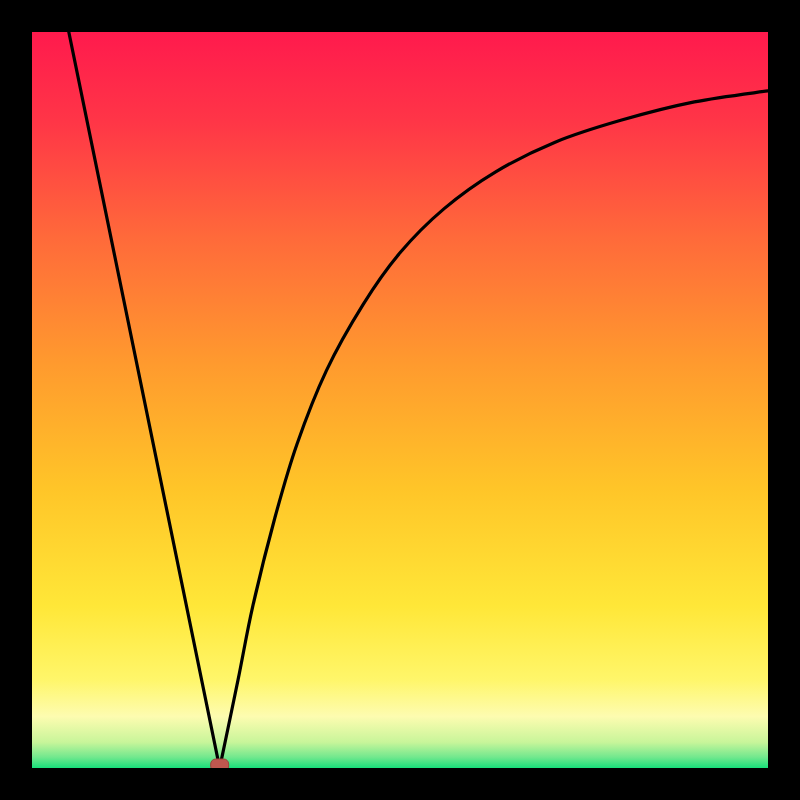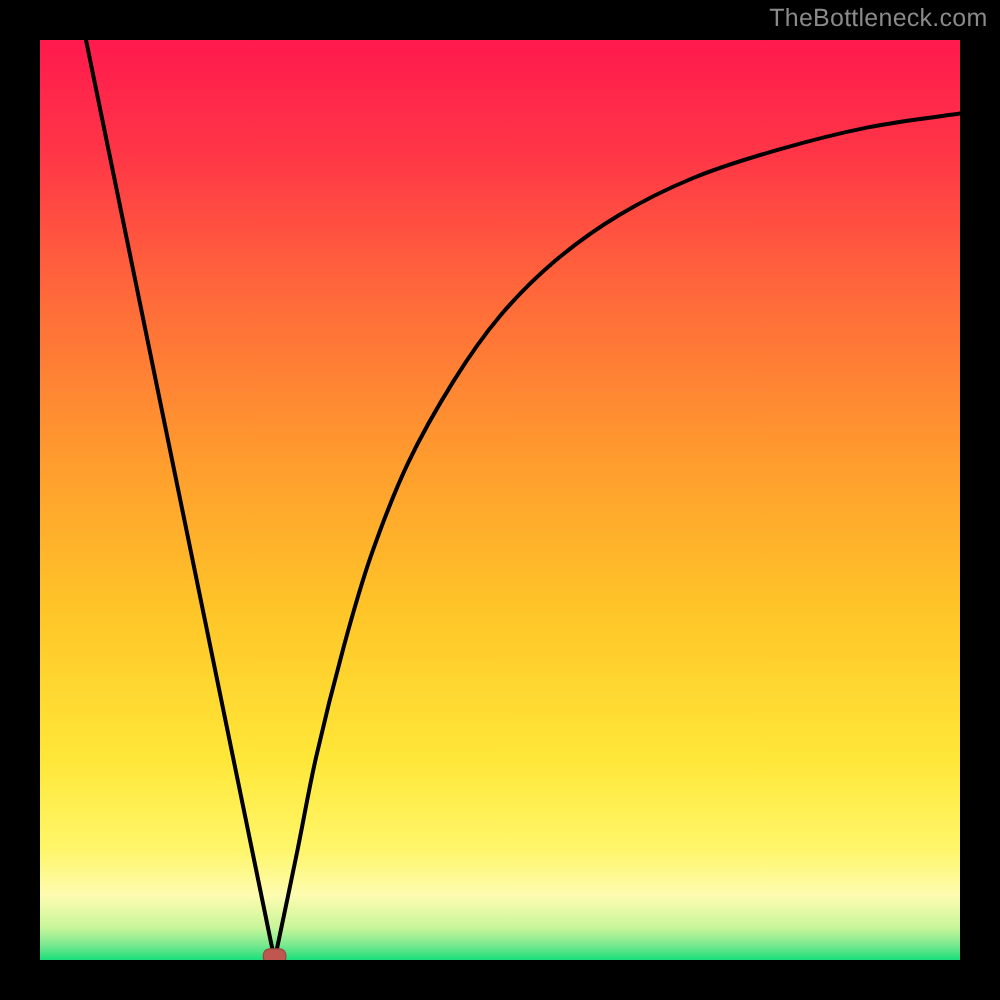--- a/index.html
+++ b/index.html
@@ -37,21 +37,20 @@
   }
   svg {
     display: block;
   }
 </style>
 </head>
 <body>
 
 <div class="frame">
 
-  <div class="attribution">TheBottleneck.com</div>
 
   <div class="plot-area">
     <svg id="chart-svg" width="736" height="736" viewBox="0 0 736 736">
       <defs>
         <linearGradient id="bg-grad" x1="0" y1="0" x2="0" y2="1">
             <stop offset="0%" stop-color="#ff1a4d"></stop>
             <stop offset="12%" stop-color="#ff3547"></stop>
             <stop offset="28.000000000000004%" stop-color="#ff6a3a"></stop>
             <stop offset="45%" stop-color="#ff9a2e"></stop>
             <stop offset="62%" stop-color="#ffc528"></stop>

